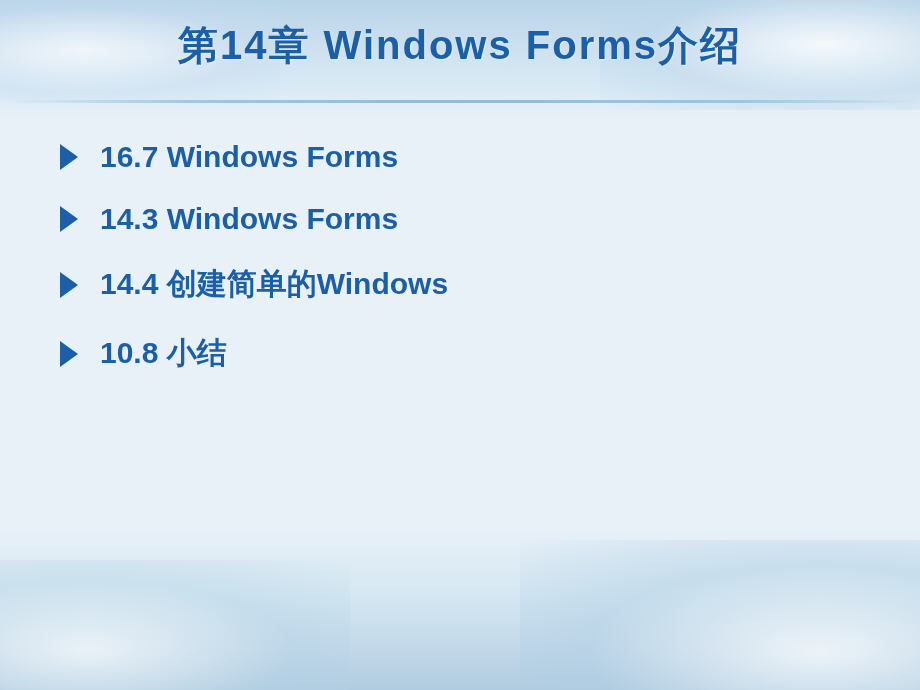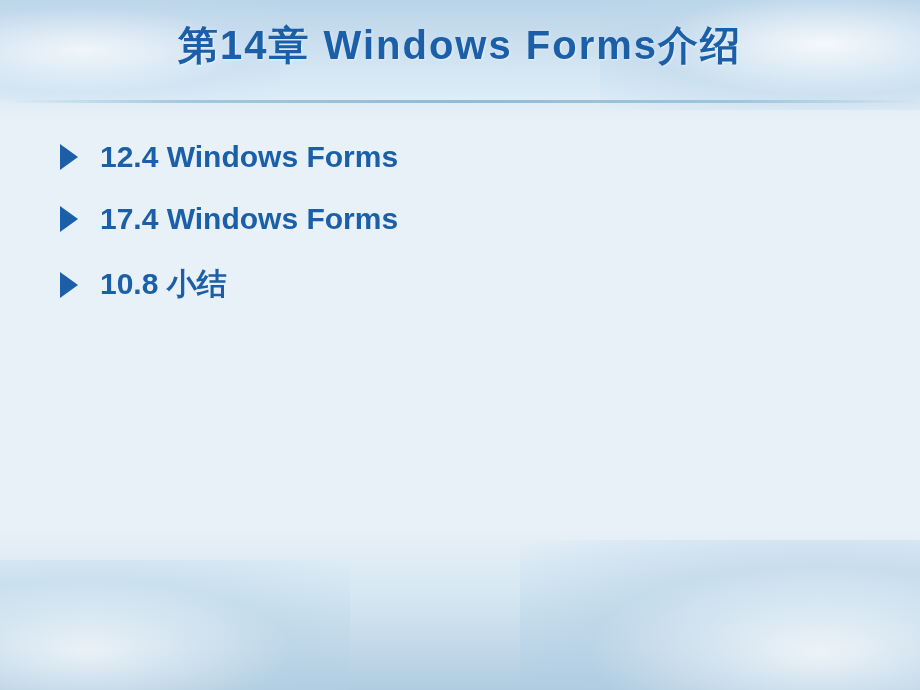--- a/index.html
+++ b/index.html
@@ -155,29 +155,33 @@
   <div class="top-separator"></div>
 
   <div class="title-area">
     <span class="title-text">第14章  Windows Forms介绍</span>
   </div>
 
   <div class="content-area">
 
     <div class="menu-item">
       <div class="arrow-icon"></div>
-      <span class="menu-label">12.4  Windows Forms</span>
+      <span class="menu-label">16.7  Windows Forms</span>
     </div>
 
 
     <div class="menu-item">
       <div class="arrow-icon"></div>
-      <span class="menu-label">17.4  Windows Forms</span>
+      <span class="menu-label">14.3  Windows Forms</span>
     </div>
 
+    <div class="menu-item">
+      <div class="arrow-icon"></div>
+      <span class="menu-label">14.4  创建简单的Windows</span>
+    </div>
 
     <div class="menu-item">
       <div class="arrow-icon"></div>
       <span class="menu-label">10.8  小结</span>
     </div>
 
   </div>
 </div>
 
 </body></html>

